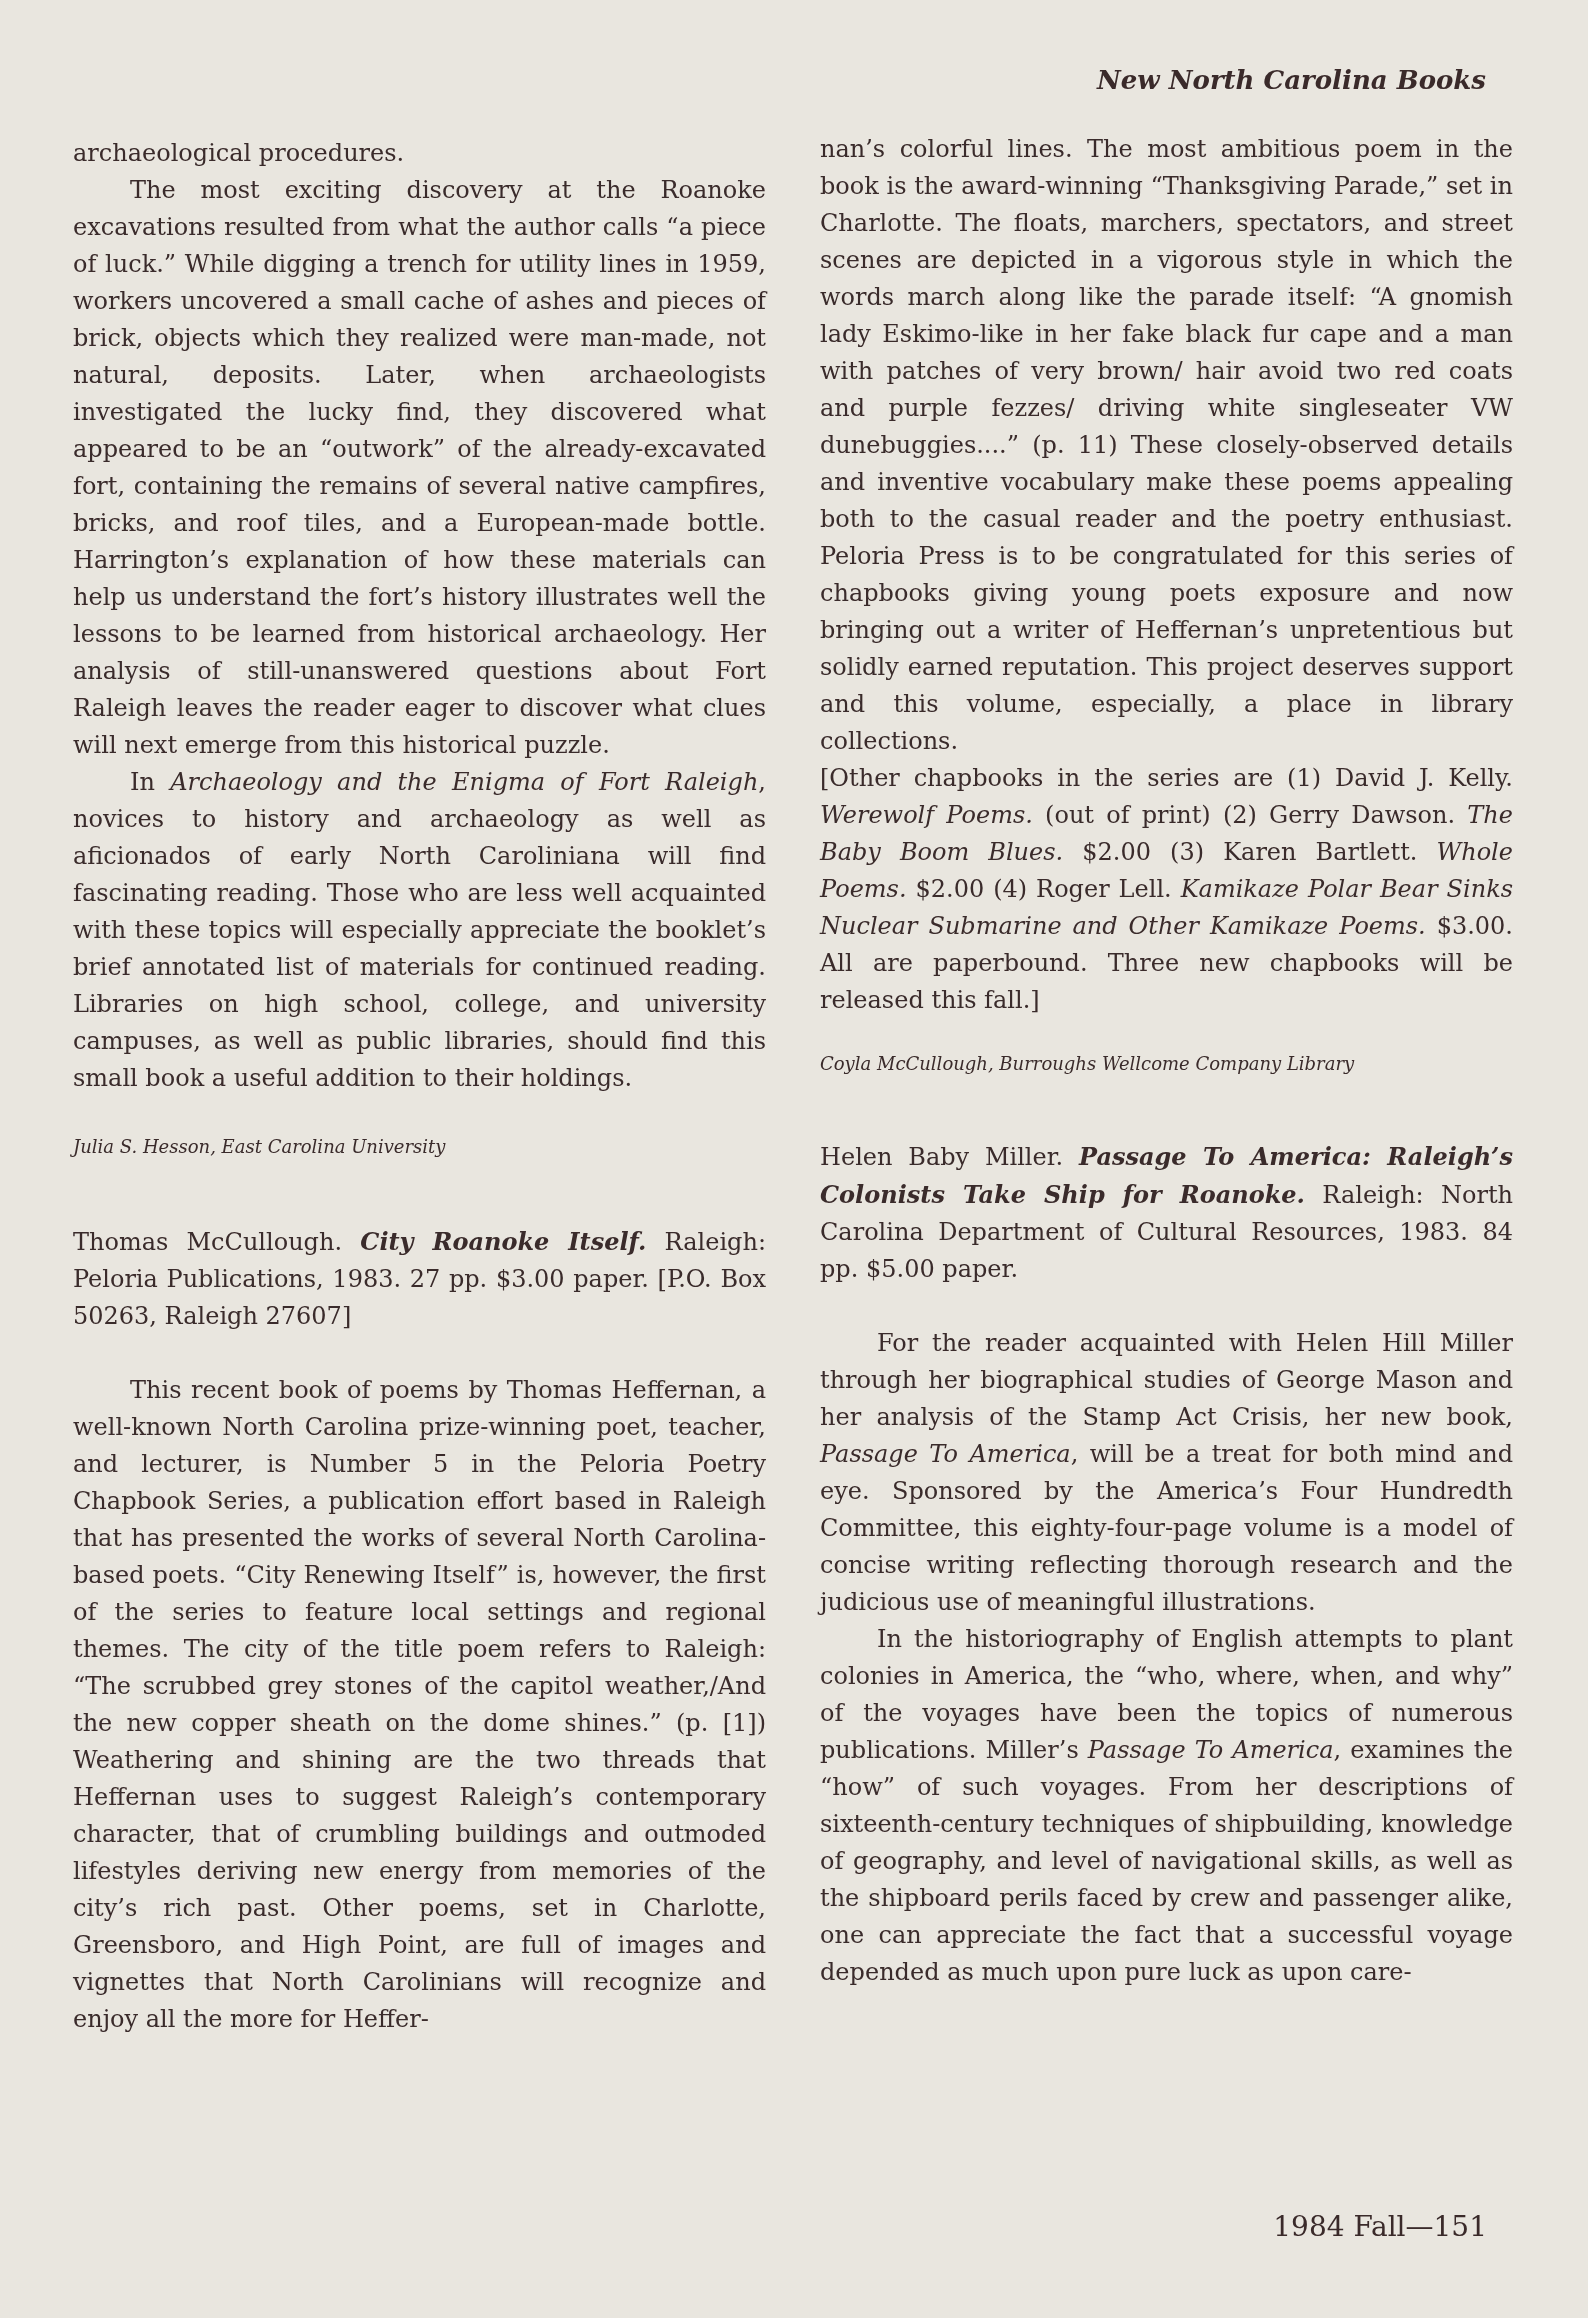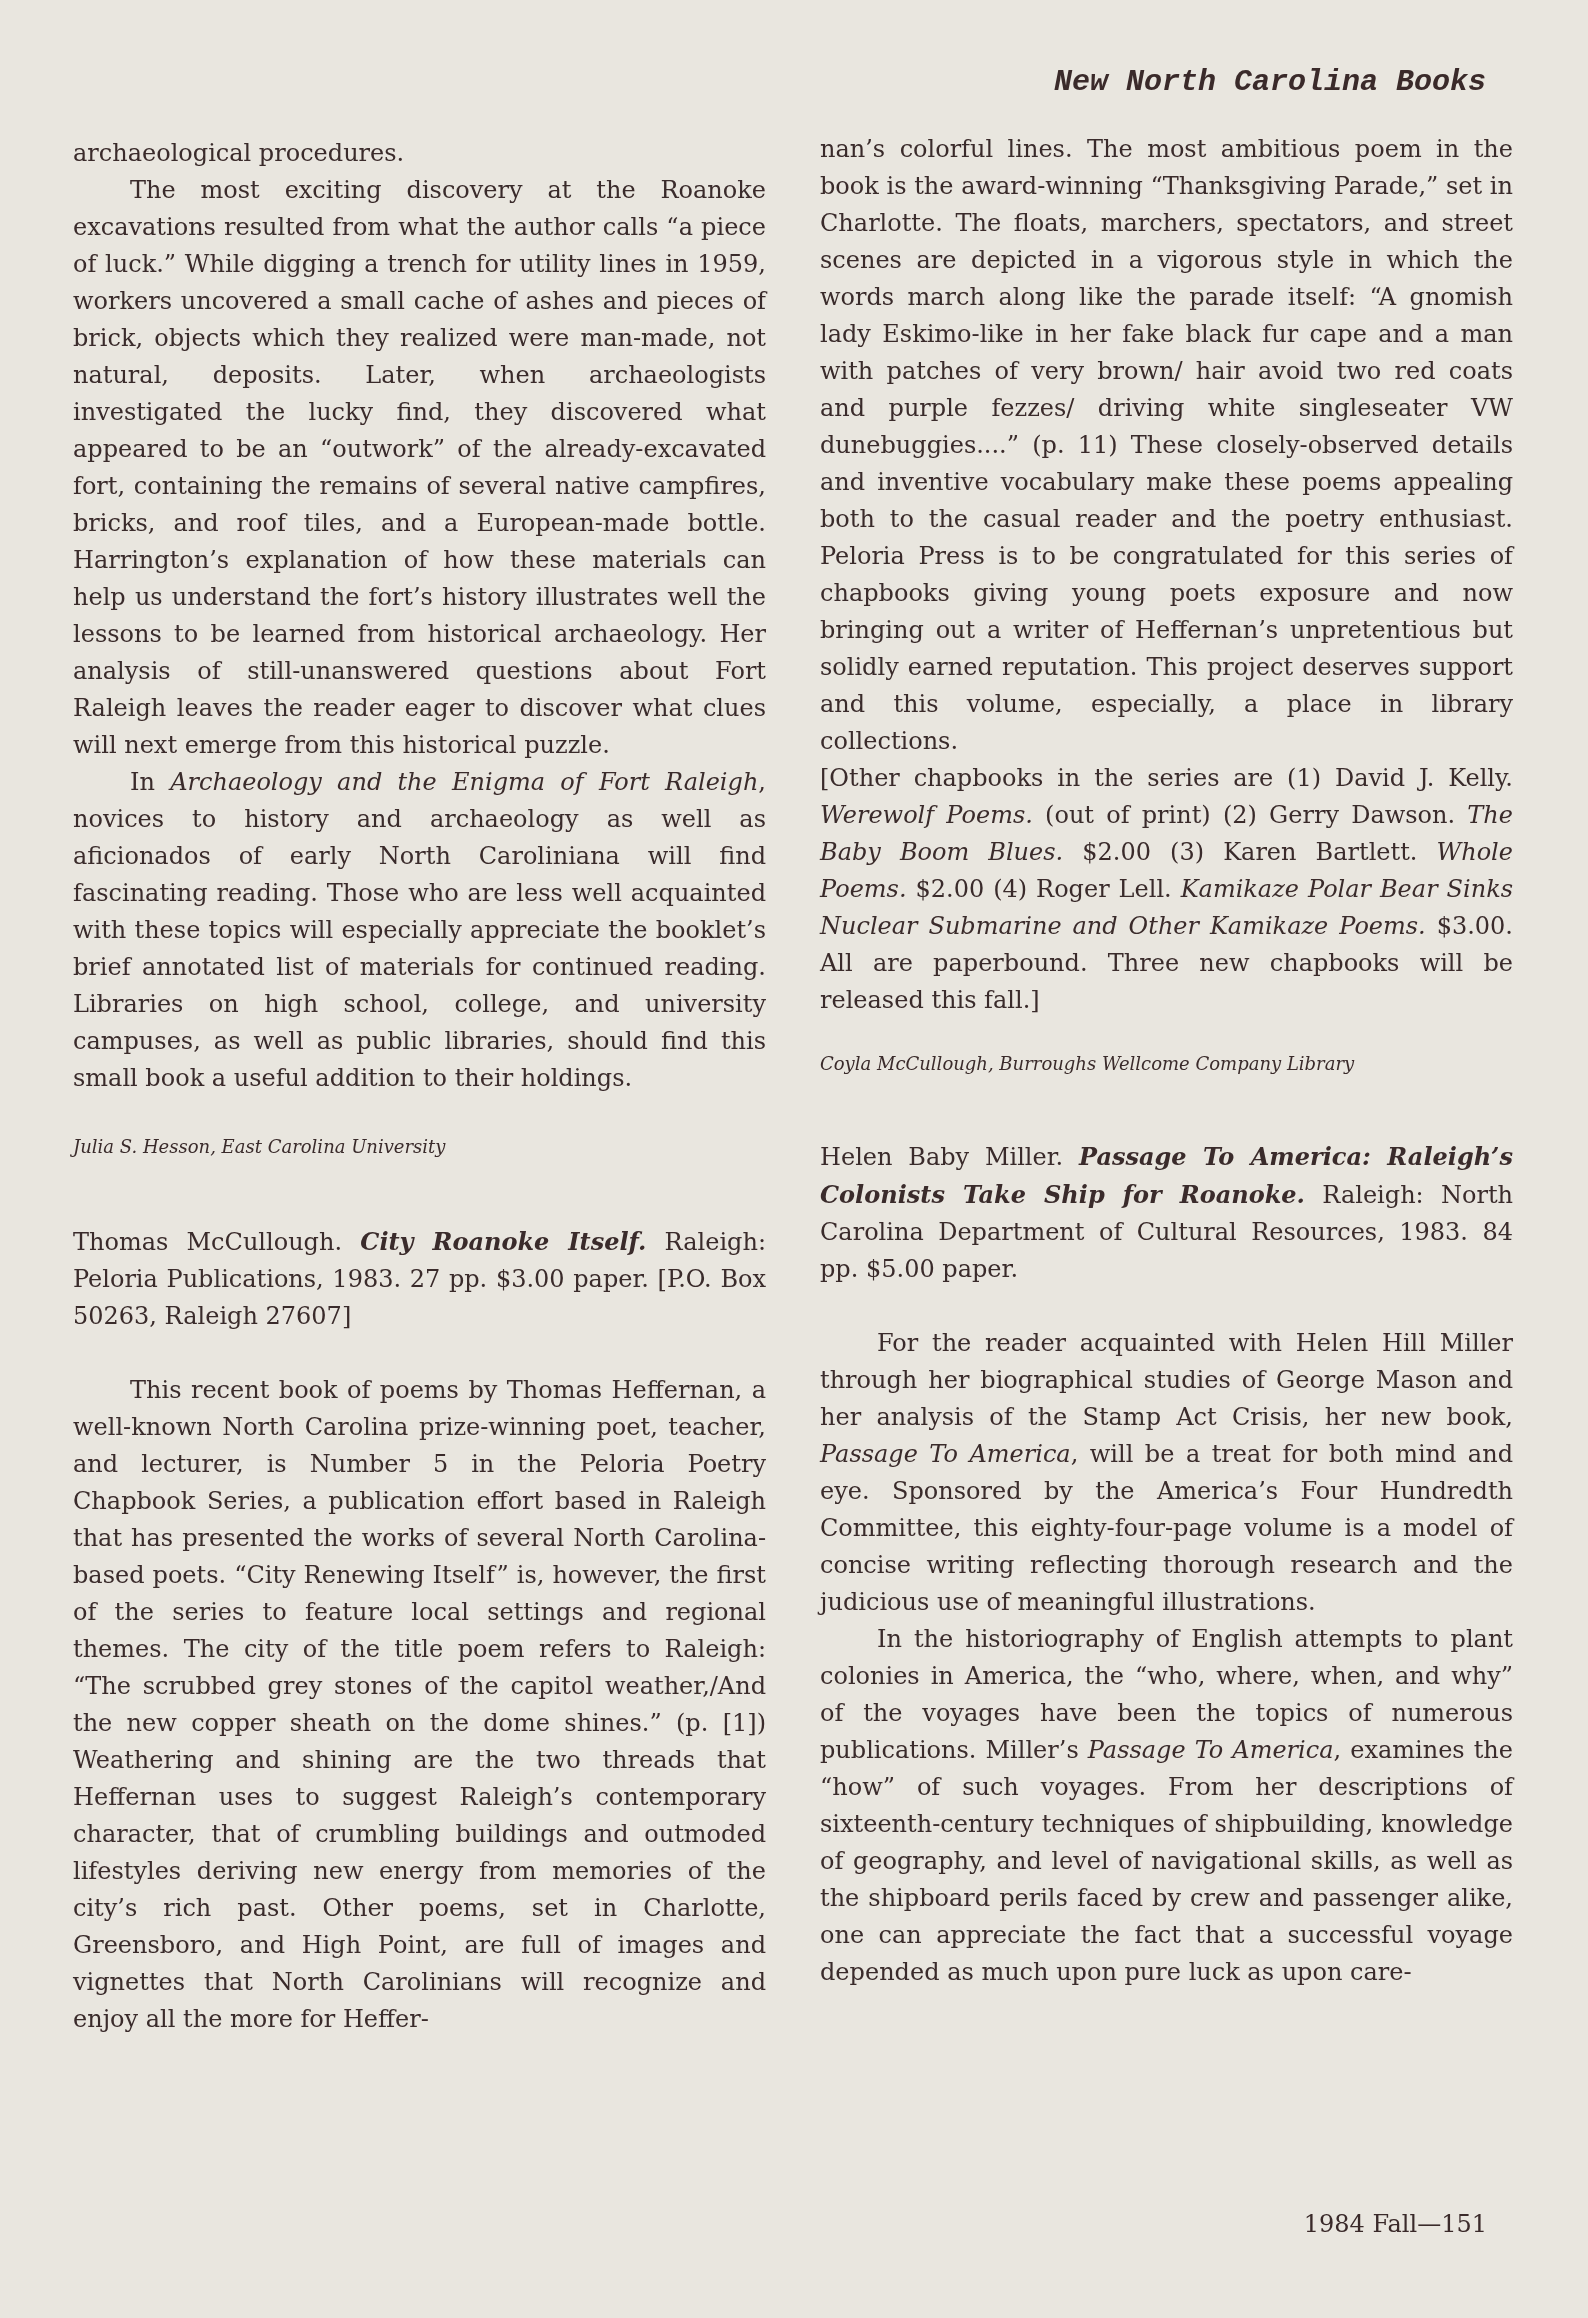--- a/index.html
+++ b/index.html
@@ -9,25 +9,24 @@
       background: #e9e6df;
       color: #3a2b2b;
       font-family: "DejaVu Serif", "Liberation Serif", serif;
       position: relative;
       overflow: hidden;
     }
     .running-head {
       position: absolute;
       top: 65px;
       right: 103px;
-      font-size: 30px;
+      font-size: 26px;
       font-weight: bold;
       font-style: italic;
       color: #3a2a2a;
-      font-family: Liberation Mono, monospace;
     }
     .column {
       position: absolute;
       top: 135px;
       width: 693px;
       font-size: 24px;
       line-height: 37px;
       text-align: justify;
       hyphens: none;
     }
@@ -45,21 +44,21 @@
     .citation { margin: 0; text-align: justify; }
     .gap-sig-before { margin-top: 38px; }
     .gap-cite-before { margin-top: 64px; }
     .gap-body-before { margin-top: 37px; }
     .it { font-style: italic; }
     .bi { font-style: italic; font-weight: bold; }
     .folio {
       position: absolute;
       top: 2210px;
       right: 102px;
-      font-size: 24px;
+      font-size: 28px;
       color: #3a2a2a;
     }
   </style>
 </head>
 <body>
 
 <div class="running-head">New North Carolina Books</div>
 
 <div class="column col-left">
   <div>

